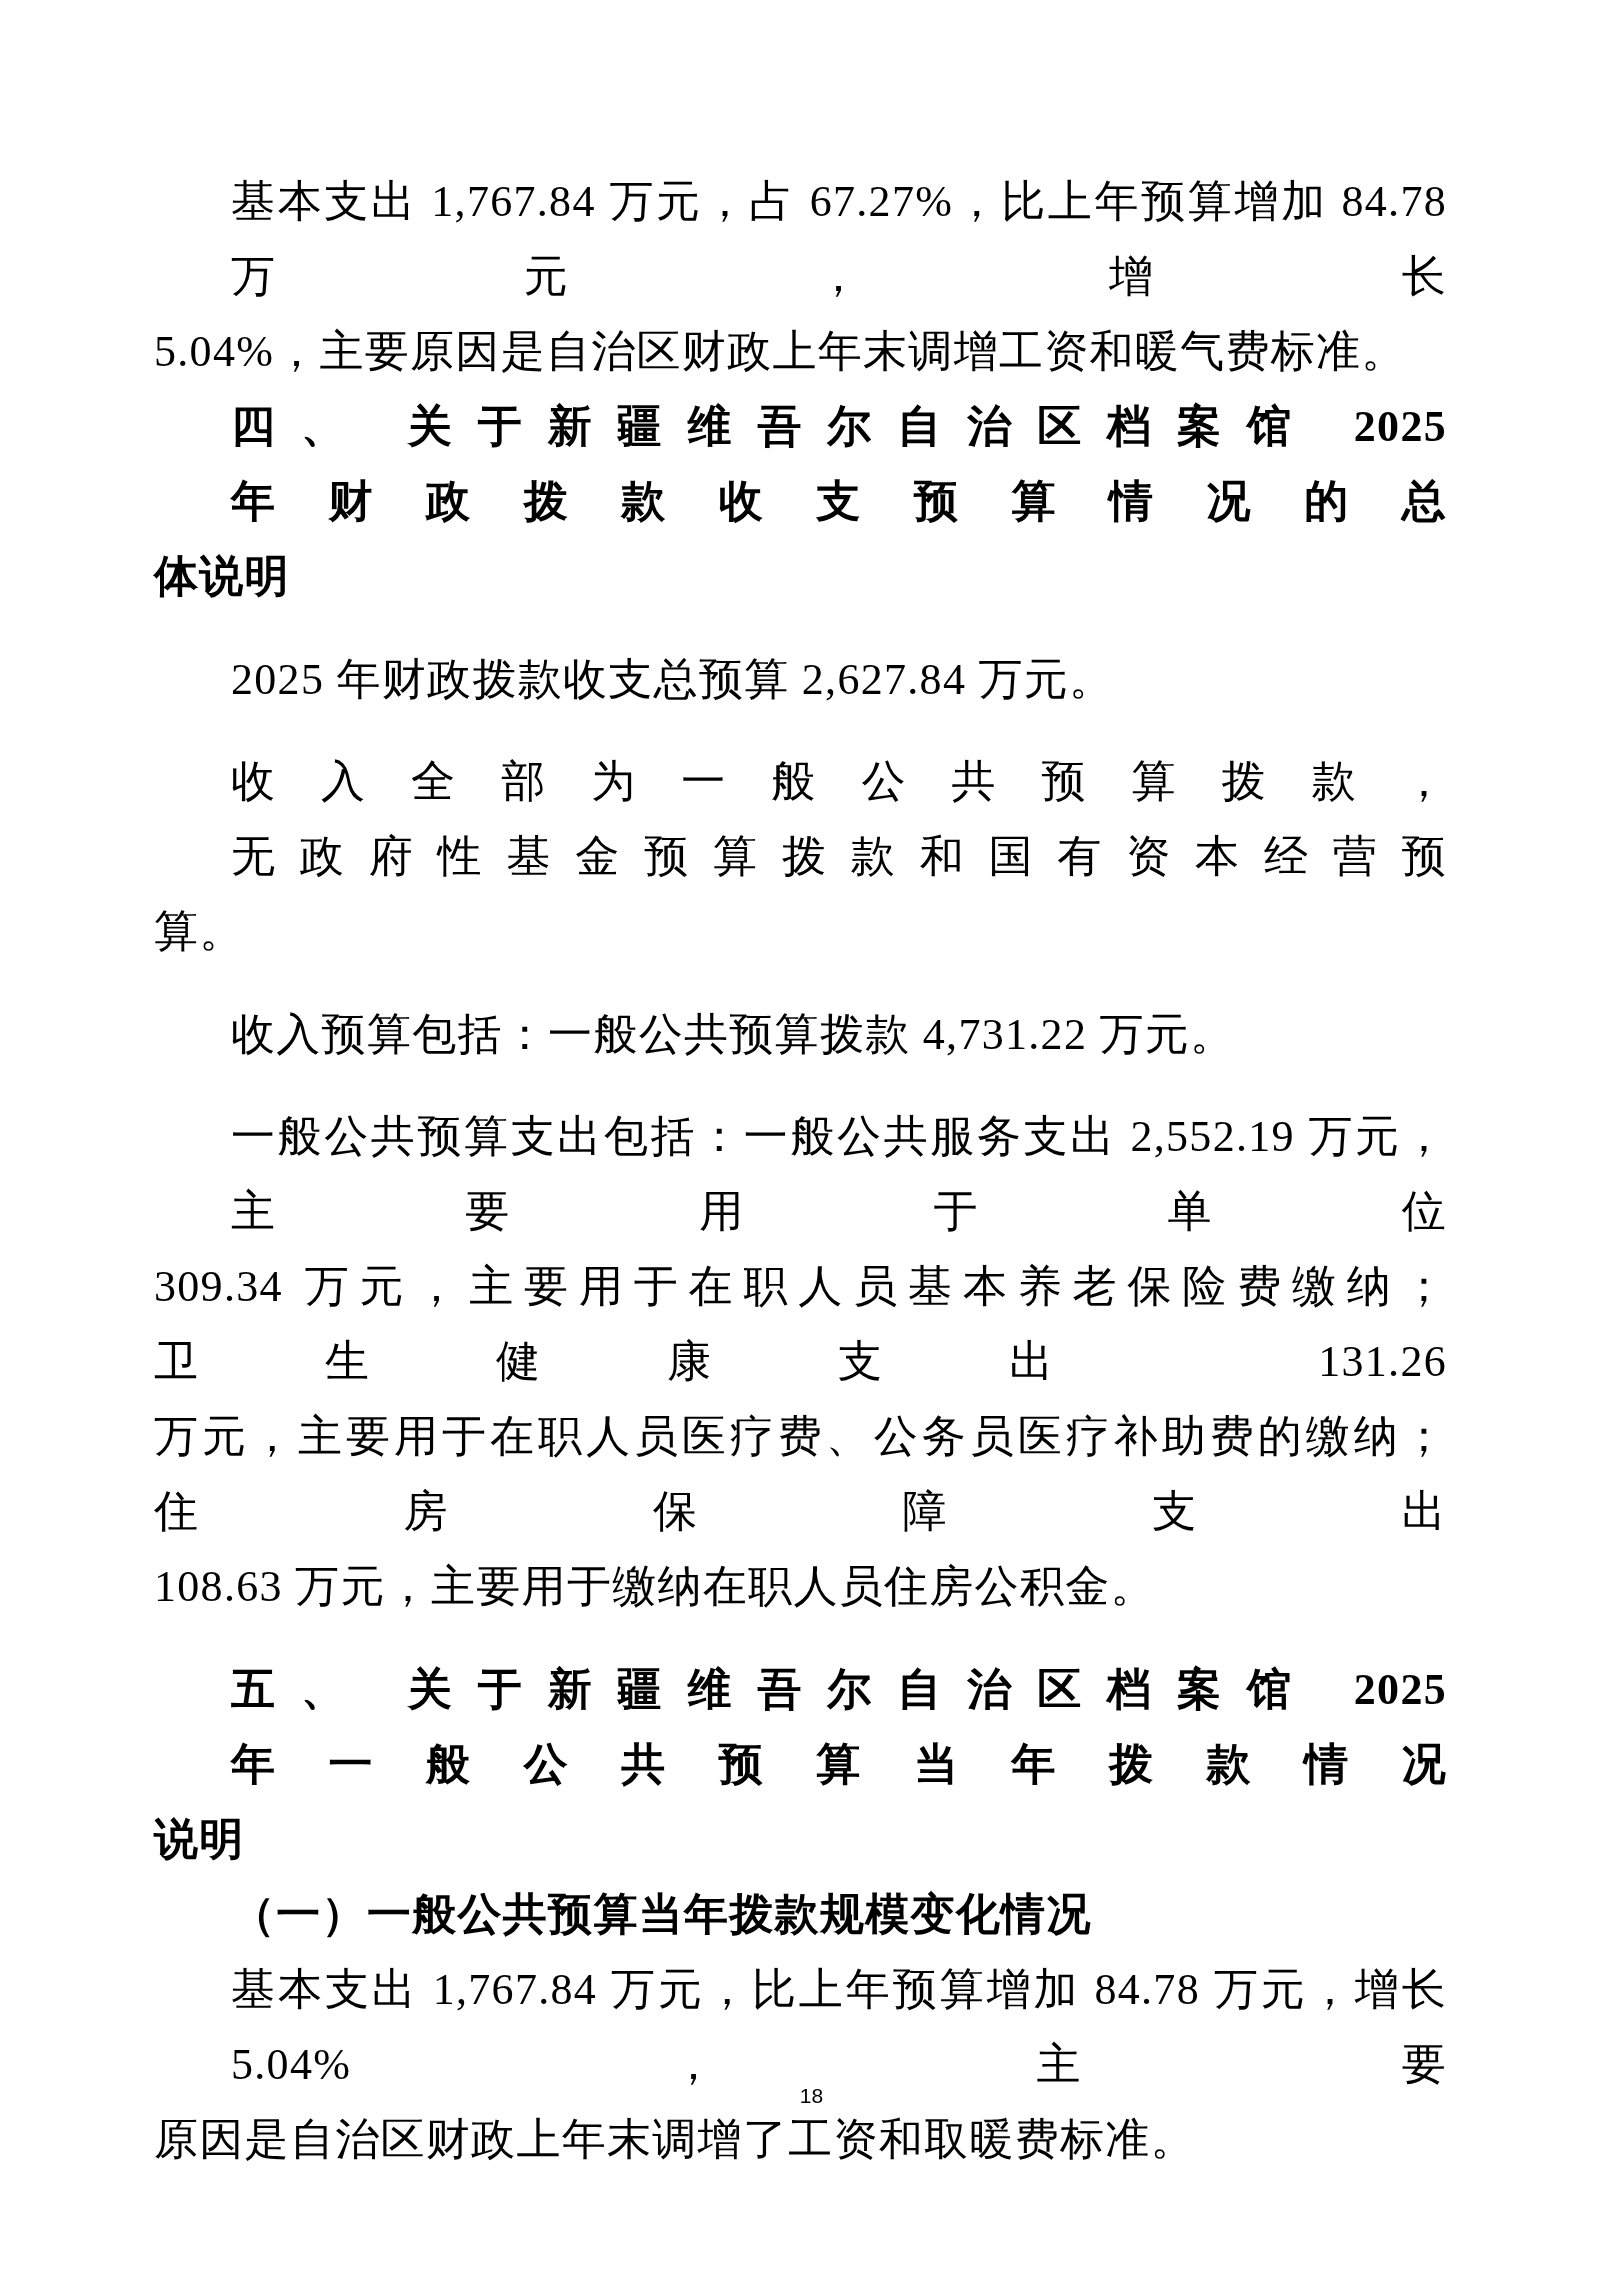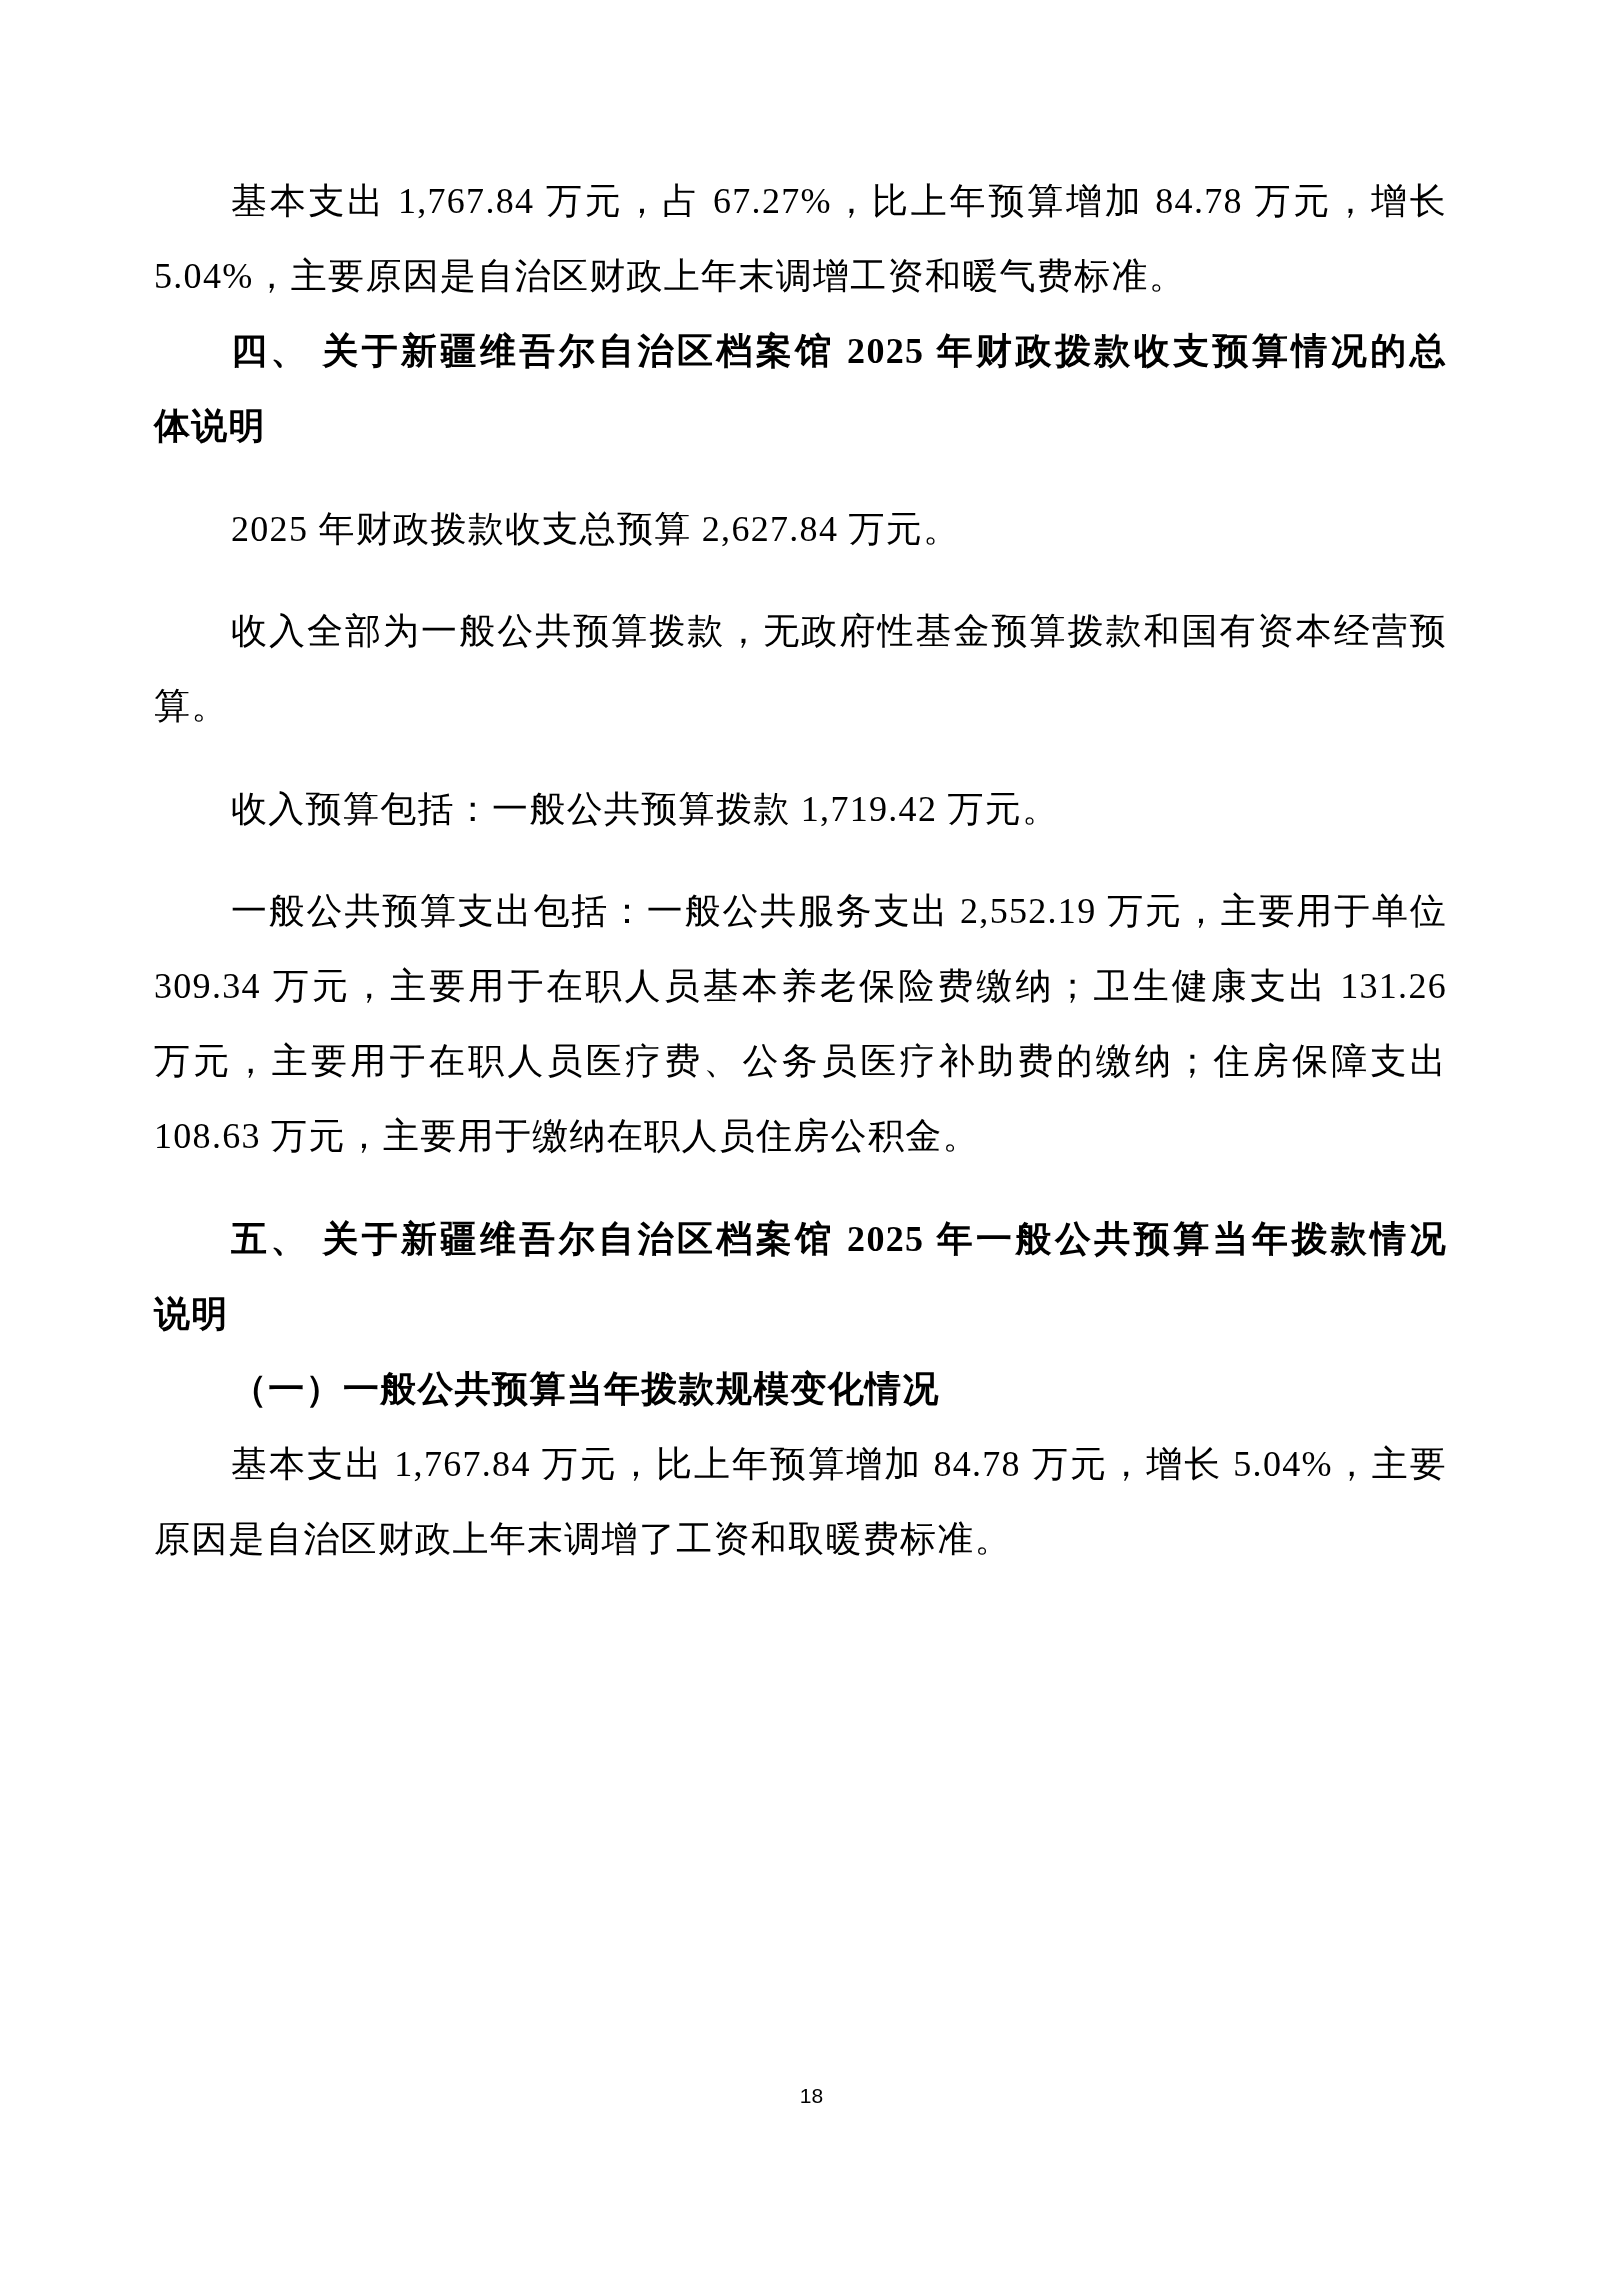--- a/index.html
+++ b/index.html
@@ -24,21 +24,21 @@
   }
   .doc {
     position: absolute;
     left: 154px;
     top: 164px;
     width: 1293px;
   }
   .para { margin: 0; padding: 0; }
   .sp { margin-top: 27.5px; }           
   .ln {
-    font-size: 36px;
+    font-size: 44px;
     line-height: 75px;
     letter-spacing: 1.3px;
     white-space: normal;
     word-break: keep-all;
   }
   .just {
     text-align: justify;
     text-align-last: justify;
     text-justify: inter-character;
   }
@@ -75,21 +75,21 @@
     <div class="para sp">
       <div class="ln indent">2025 年财政拨款收支总预算 2,627.84 万元。</div>
     </div>
 
     <div class="para sp">
       <div class="ln just indent">收入全部为一般公共预算拨款，无政府性基金预算拨款和国有资本经营预</div>
       <div class="ln">算。</div>
     </div>
 
     <div class="para sp">
-      <div class="ln indent">收入预算包括：一般公共预算拨款 1,719.42 万元。</div>
+      <div class="ln indent">收入预算包括：一般公共预算拨款 4,731.22 万元。</div>
     </div>
 
     <div class="para sp">
       <div class="ln just indent">一般公共预算支出包括：一般公共服务支出 2,552.19 万元，主要用于单位</div>
       <div class="ln just">309.34 万元，主要用于在职人员基本养老保险费缴纳；卫生健康支出 131.26</div>
       <div class="ln just">万元，主要用于在职人员医疗费、公务员医疗补助费的缴纳；住房保障支出</div>
       <div class="ln">108.63 万元，主要用于缴纳在职人员住房公积金。</div>
     </div>
 
     <div class="para sp">

